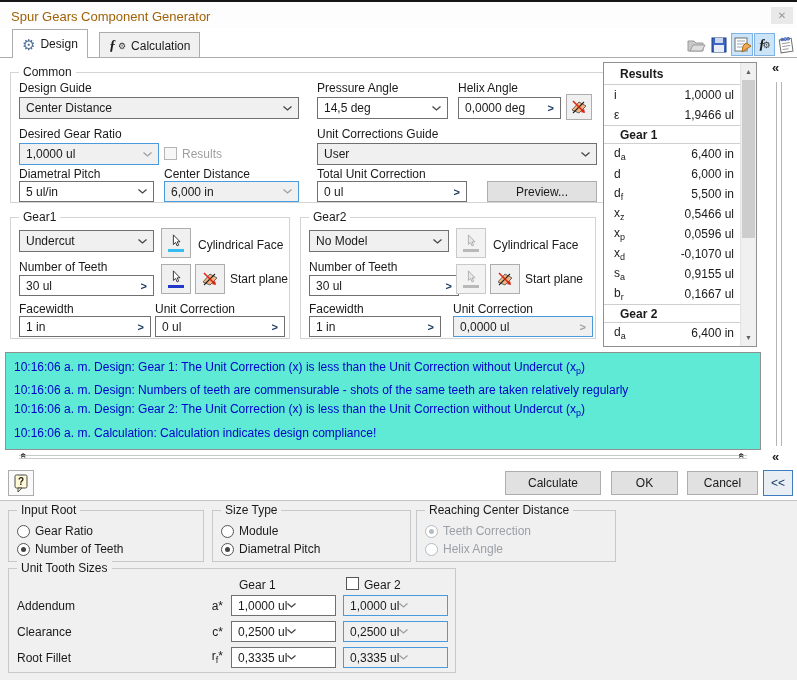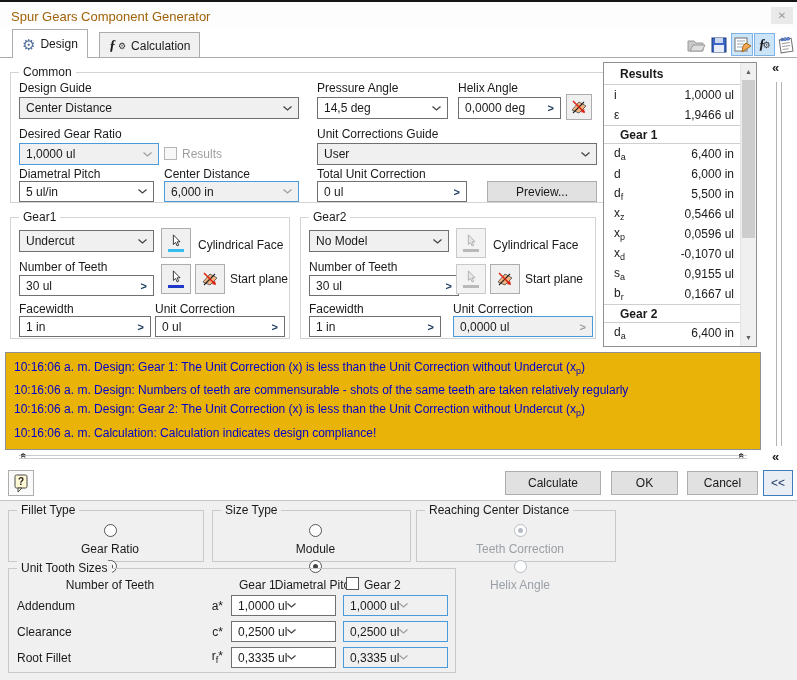--- a/index.html
+++ b/index.html
@@ -69,39 +69,39 @@
   .sb-up, .sb-down { position:absolute; left:0; right:0; height:15px; display:flex; align-items:center; justify-content:center; color:#606060; font-size:7px; }
   .sb-up { top:1px; } .sb-down { bottom:1px; }
   .sb-thumb { position:absolute; left:1px; right:1px; top:17px; height:158px; background:#cdcdcd; }
 
   
   .strip { position:absolute; left:765px; top:60px; width:31px; height:404px; }
   .strip-lines { position:absolute; left:11px; top:22px; bottom:18px; width:6px; border-left:1px solid #b4b4b4; border-right:1px solid #b4b4b4; }
   .strip-glyph { position:absolute; left:7px; font-weight:bold; font-size:13px; color:#222; }
 
   
-  .messages { position:absolute; left:5px; top:352px; width:756px; height:98px; border:1px solid #909090; background:#eab308; padding:5px 8px; overflow:hidden; }
+  .messages { position:absolute; left:5px; top:352px; width:756px; height:98px; border:1px solid #909090; background:#5eead4; padding:5px 8px; overflow:hidden; }
   .msg { color:#0000cc; line-height:19px; white-space:nowrap; }
   .msg sub { font-size:9px; }
 
   
   .splitter { position:absolute; left:5px; top:453px; width:756px; height:9px; }
   .split-l1 { position:absolute; left:14px; right:14px; top:2px; border-top:1px solid #c9c9c9; }
   .split-l2 { position:absolute; left:14px; right:14px; top:5px; border-top:1px solid #c9c9c9; }
   .split-ch { position:absolute; top:-3px; font-size:10px; font-weight:bold; color:#222; transform:rotate(90deg); }
 
   
   .footer-collapse { border:1px solid #3f7cbf !important; background:#e9eef5 !important; color:#17365d; }
 
   .hline { position:absolute; left:0; right:0; top:500px; border-top:1px solid #c3c3c3; }
   .more { position:absolute; left:0; top:501px; right:0; height:179px; background:#f0f0f0; }
 
   
   .radio-col { display:flex; flex-direction:column; gap:4px; padding:13px 0 0 8px; }
-  .radio-row { display:flex; align-items:center; gap:5px; white-space:nowrap;flex-direction:column; }
+  .radio-row { display:flex; align-items:center; gap:5px; white-space:nowrap; }
   .radio { width:13px; height:13px; border-radius:50%; border:1px solid #555; background:#fff; position:relative; flex:none; }
   .radio.checked::after { content:''; position:absolute; inset:3px; border-radius:50%; background:#444; }
   .radio-row.disabled .radio { border-color:#b5bcc4; }
   .radio-row.disabled .radio.checked::after { background:#b5bcc4; }
   .radio-row.disabled .rlabel { color:#9aa0a6; }
 
   
   .ut-rows { position:absolute; left:0; top:26px; right:0; display:flex; flex-direction:column; gap:5px; }
   .ut-row { display:flex; align-items:center; height:21px; }
   .ut-label { width:178px; padding-left:8px; flex:none; }
@@ -486,21 +486,21 @@
     </div>
   <div class="btn footer-collapse" style="left:763px;top:470px;width:30px;height:26px;">
       <span>&lt;&lt;</span>
     </div>
 
   <div class="hline"></div>
 
   <div class="more">
 
     <div class="group" style="left:8px;top:9px;width:196px;height:52px;border-color:#c6cacd;">
-      <span class="legend">Fillet Type</span>
+      <span class="legend">Input Root</span>
       <div class="radio-col">
 
           <label class="radio-row">
             <span class="radio"></span>
             <span class="rlabel">Gear Ratio</span>
           </label>
 
           <label class="radio-row">
             <span class="radio checked"></span>
             <span class="rlabel">Number of Teeth</span>

